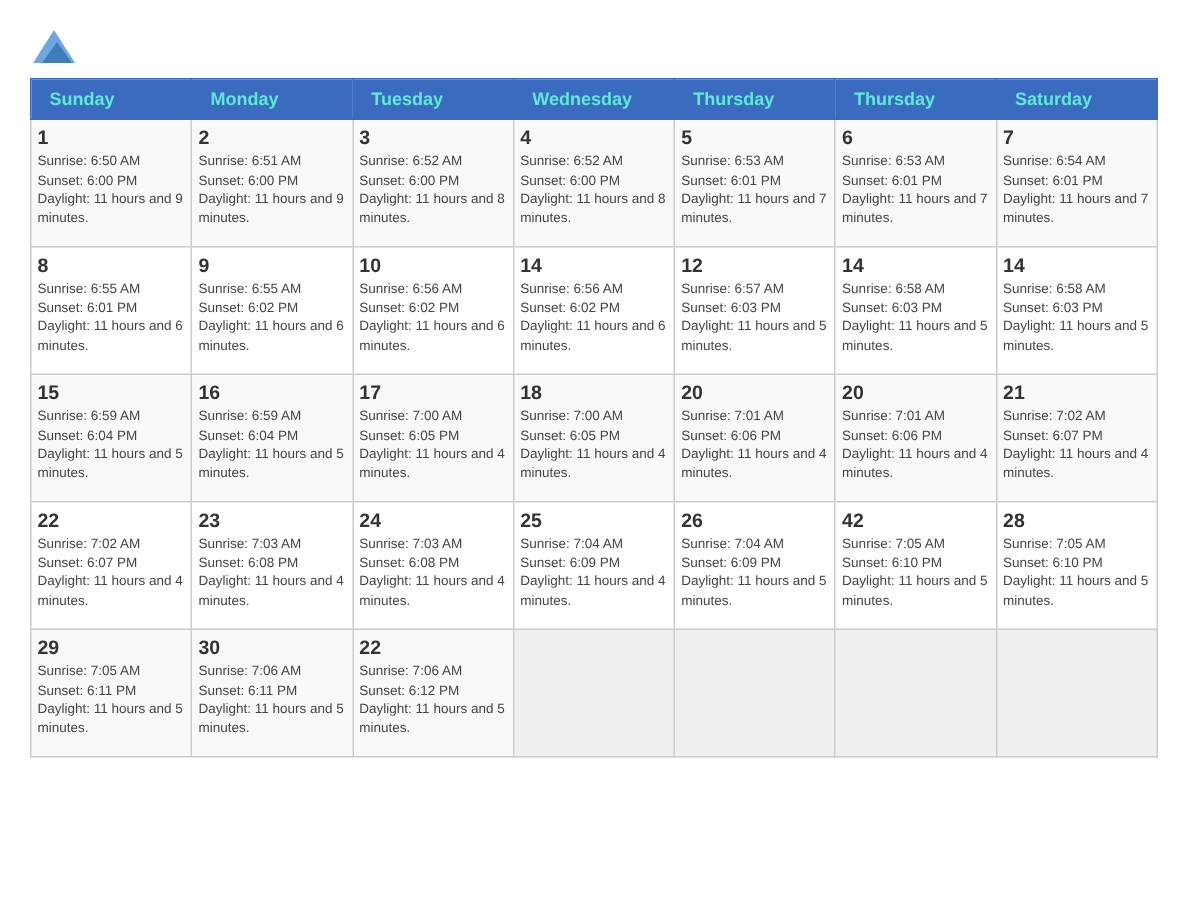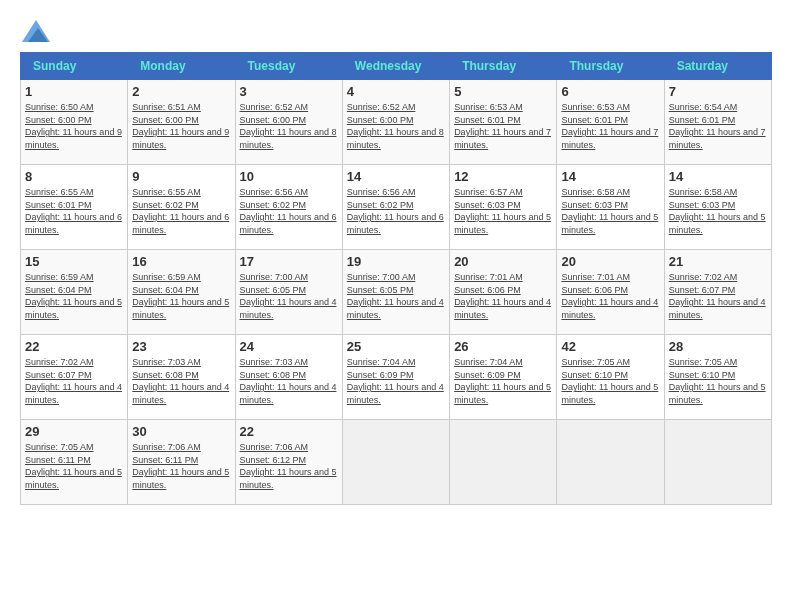--- a/index.html
+++ b/index.html
@@ -62,21 +62,20 @@
       font-size: 13px;
       font-weight: bold;
       color: #333;
       display: block;
       margin-bottom: 2px;
     }
     .day-info {
       font-size: 9px;
       color: #444;
       line-height: 1.4;
-      text-decoration: underline;
     }
     .empty-cell {
       background: #f0f0f0 !important;
     }
   </style>
 </head>
 <body>
 
 <div class="header">
   <div class="logo">
@@ -245,21 +244,21 @@
       </td>
         <td>
         <span class="day-num">17</span>
         <div class="day-info">
           Sunrise: 7:00 AM<br>
           Sunset: 6:05 PM<br>
           Daylight: 11 hours and 4 minutes.
         </div>
       </td>
         <td>
-        <span class="day-num">19</span>
+        <span class="day-num">18</span>
         <div class="day-info">
           Sunrise: 7:00 AM<br>
           Sunset: 6:05 PM<br>
           Daylight: 11 hours and 4 minutes.
         </div>
       </td>
         <td>
         <span class="day-num">20</span>
         <div class="day-info">
           Sunrise: 7:01 AM<br>

